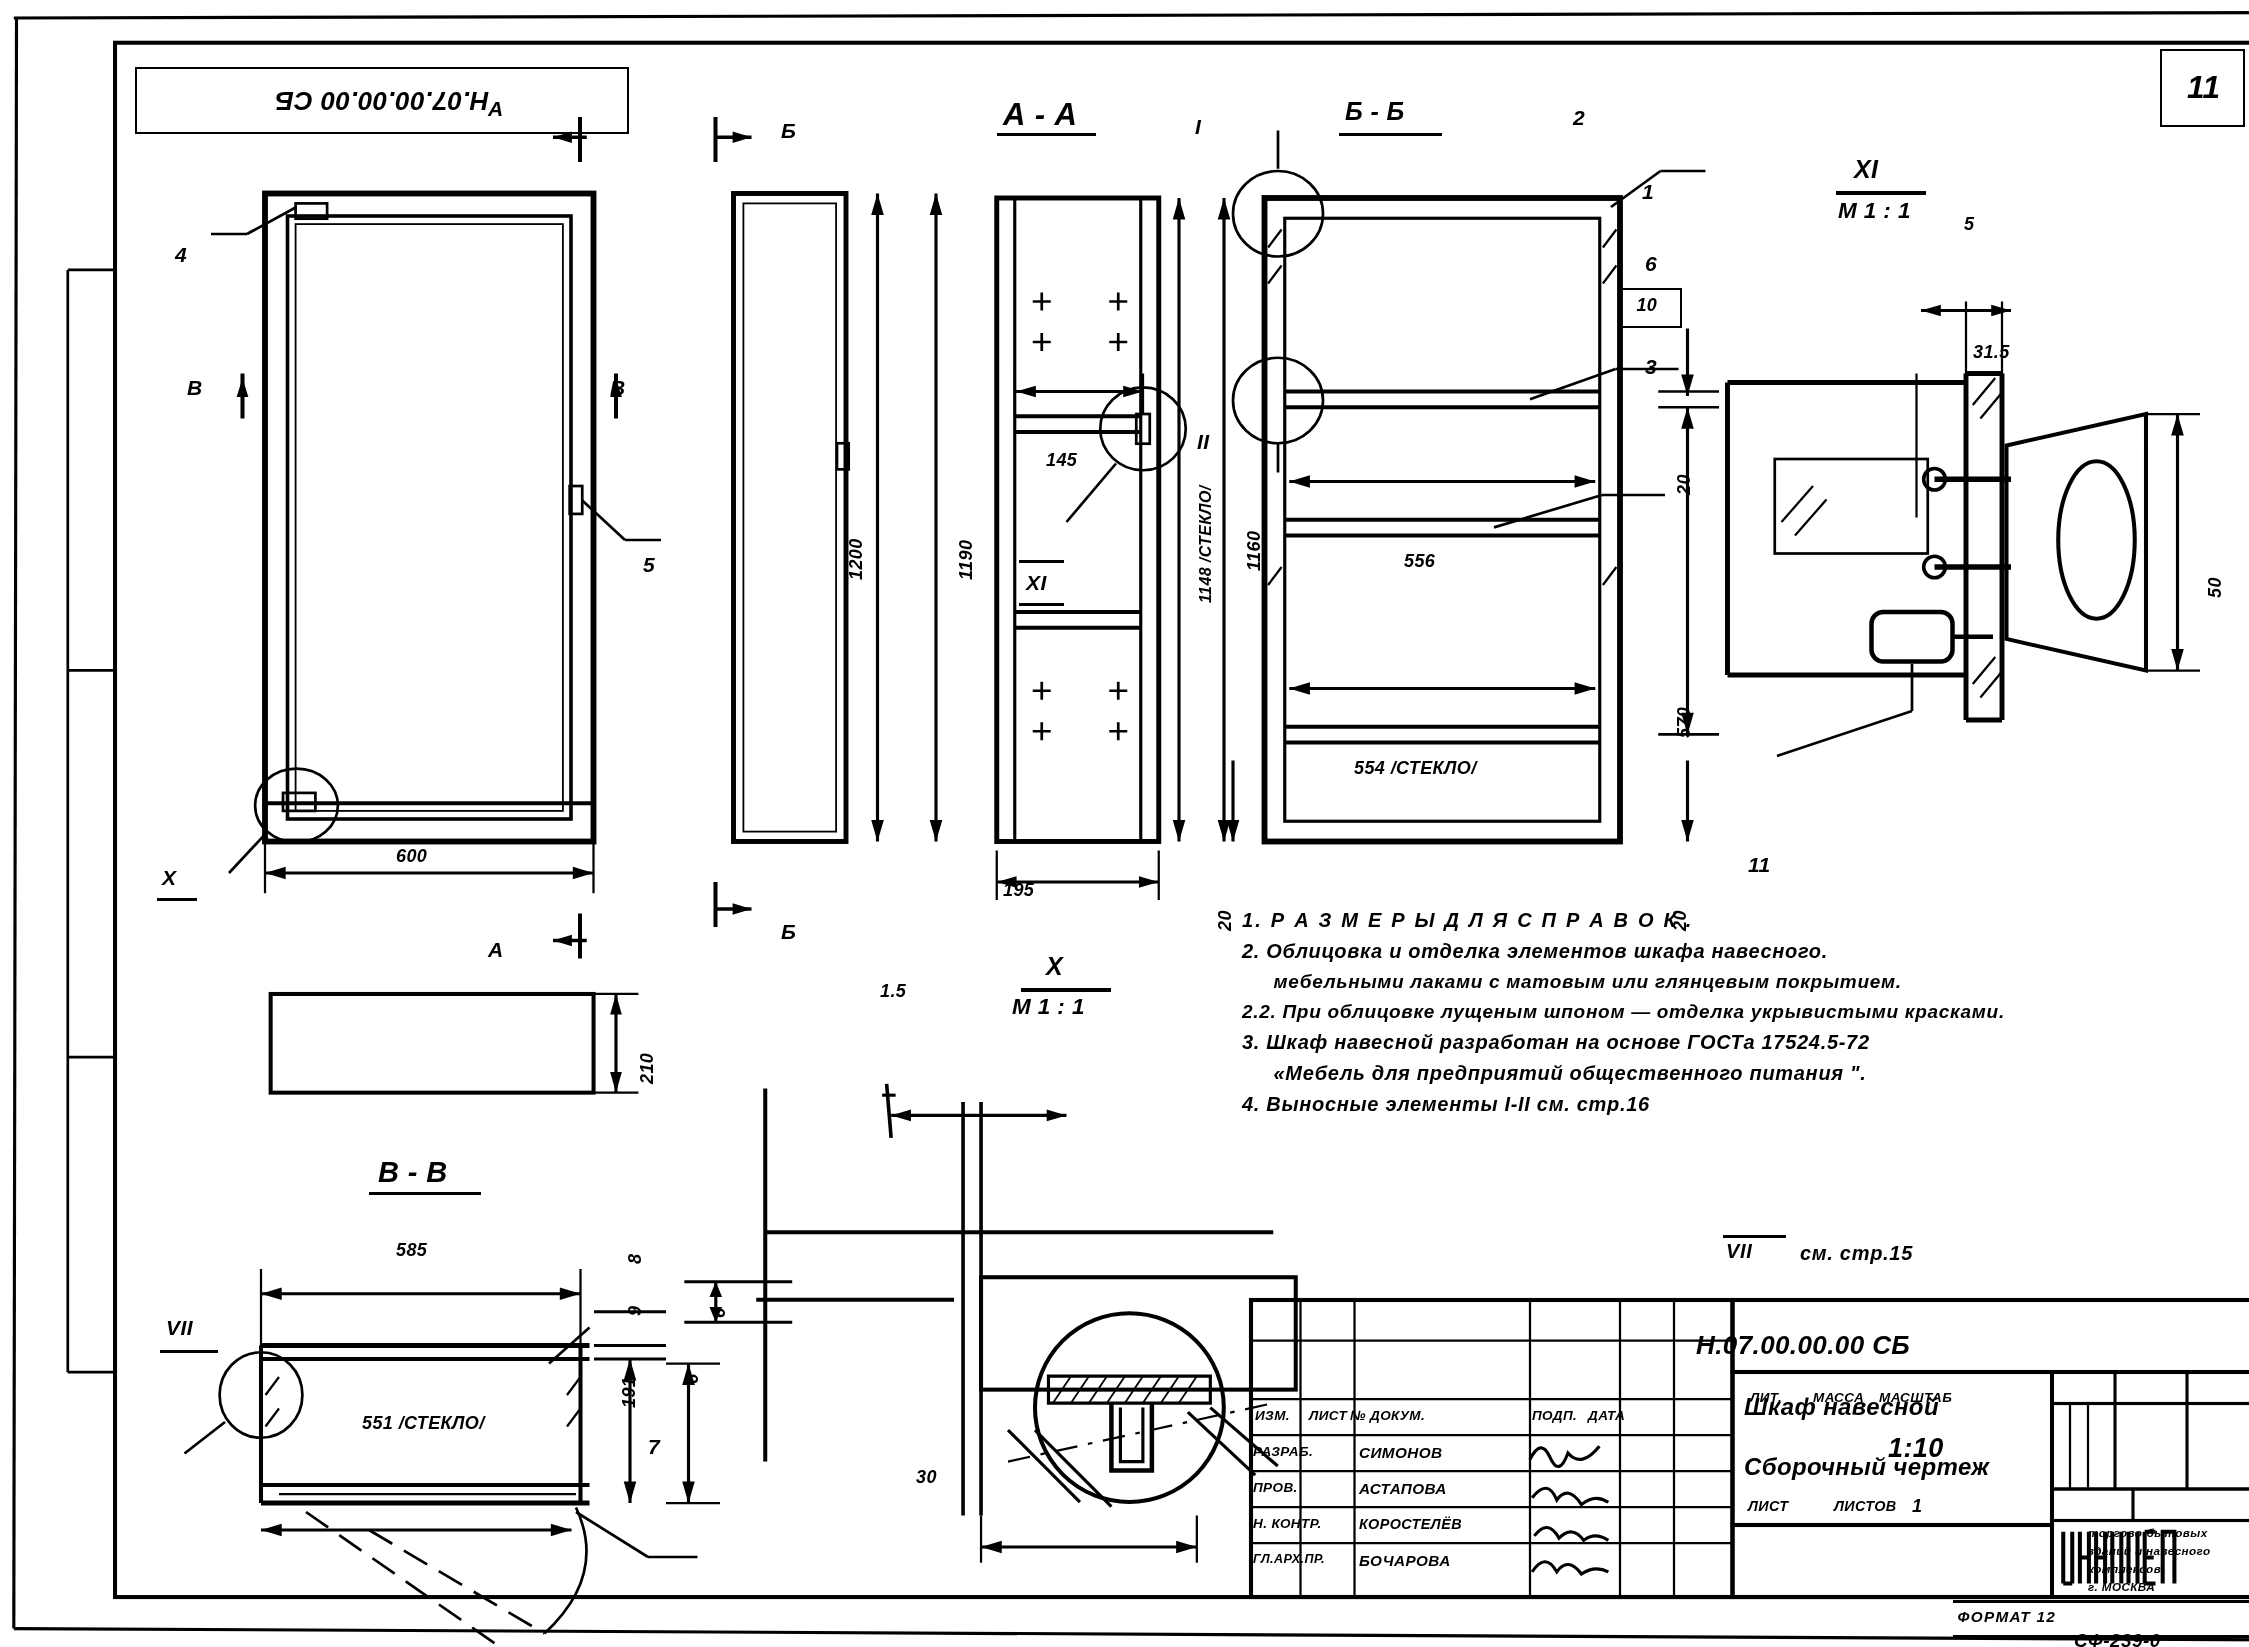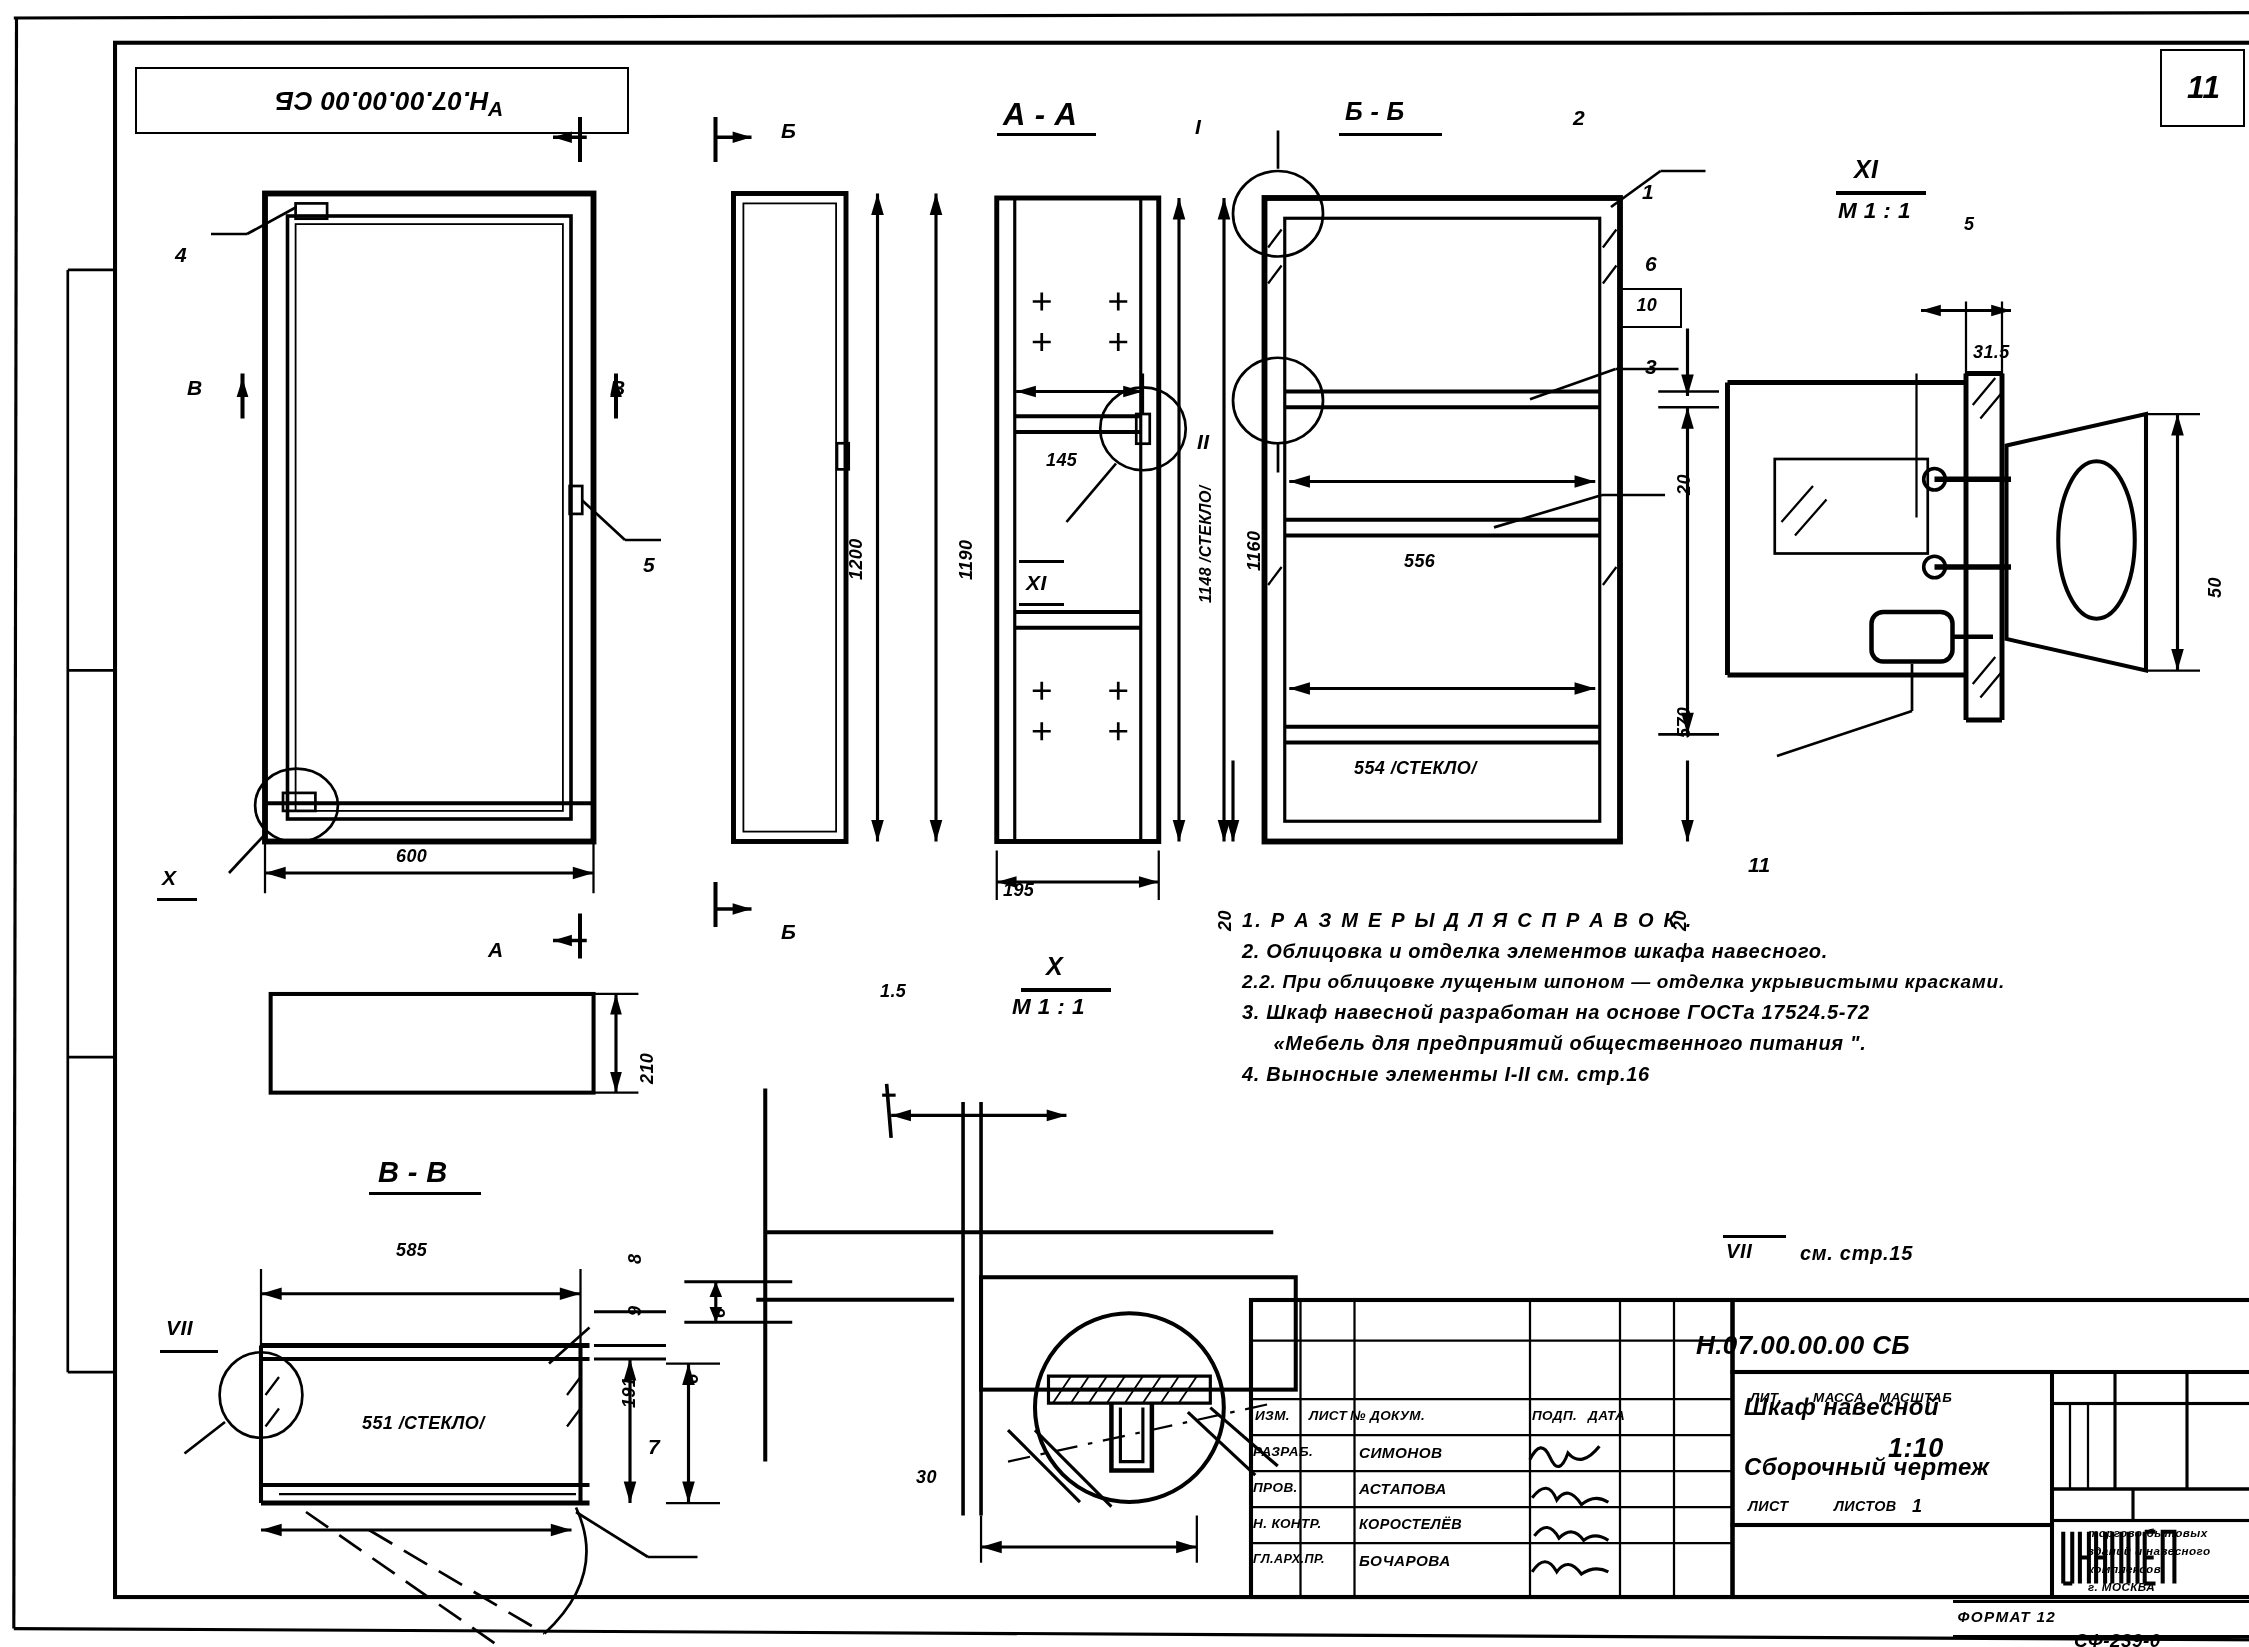--- a/index.html
+++ b/index.html
@@ -441,20 +441,21 @@
     <path d="M 500 1120 L 500 1225" stroke="#000" stroke-width="5"></path>
     <path d="M 980 1120 L 980 1225" stroke="#000" stroke-width="5"></path>
   </svg>
   <div class="txt dim" style="left:880px;top:981px;">1.5</div>
   <div class="txt dim" style="left:916px;top:1467px;">30</div>
   <div class="txt dim dimv" style="left:709px;top:1318px;">6</div>
 
   <div class="ab" style="left:1242px;top:909px;width:981px;">
     <div class="note" style="margin:0 0 8px 0;letter-spacing:2.2px;">1. Р А З М Е Р Ы   Д Л Я   С П Р А В О К .</div>
     <div class="note" style="margin:0 0 8px 0;">2. Облицовка и отделка элементов шкафа навесного.</div>
+    <div class="note" style="margin:0 0 8px 31.5px;font-size:19px;">мебельными лаками с матовым или глянцевым покрытием.</div>
     <div class="note" style="margin:0 0 8px 0;font-size:19px;">2.2. При облицовке лущеным шпоном — отделка укрывистыми красками.</div>
     <div class="note" style="margin:0 0 8px 0;">3. Шкаф навесной разработан на основе ГОСТа 17524.5-72</div>
     <div class="note" style="margin:0 0 8px 31.5px;">«Мебель для предприятий общественного питания ".</div>
     <div class="note" style="margin:0 0 0 0;">4. Выносные элементы I-II см. стр.16</div>
   </div>
   <div class="ln" style="left:1723px;top:1235px;width:63px;height:2.7px;"></div>
   <div class="txt note" style="left:1726px;top:1240px;">VII</div>
   <div class="txt note" style="left:1800px;top:1242px;">см. стр.15</div>
 
   <svg width="1035" height="333" style="left:1242px;top:1300px;" viewBox="0 0 2300 740">

